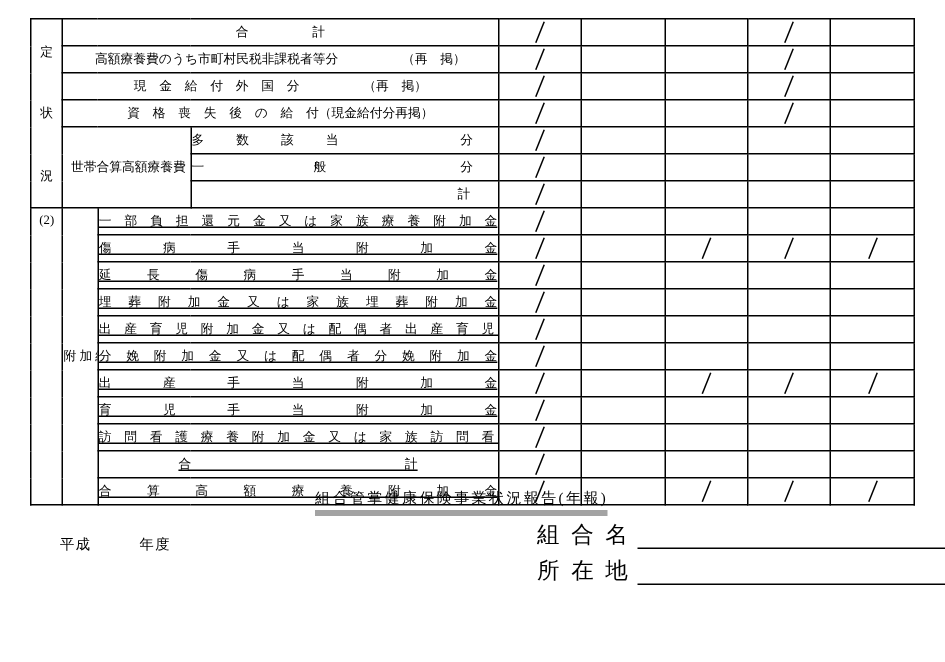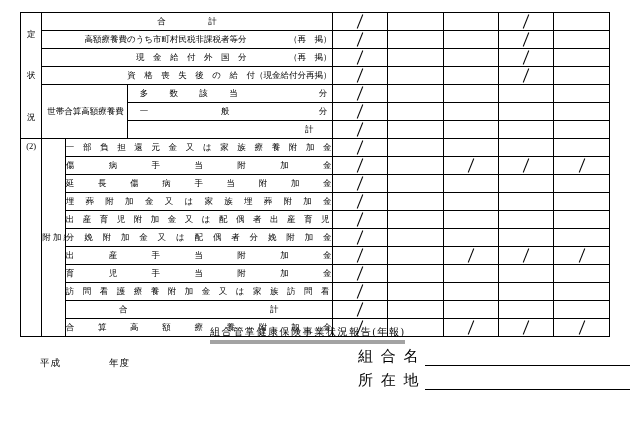--- a/index.html
+++ b/index.html
@@ -92,31 +92,31 @@
     background: #000000;
     transform: translateX(-50%) rotate(22deg);
   }
 
   
   .spread {
     display: block;
     text-align: justify;
     text-align-last: justify;
     width: 100%;
+    text-decoration: underline;
   }
   .spread-narrow {
     display: block;
     text-align: justify;
     text-align-last: justify;
     width: 92%;
-    margin-left: 12px;
   }
   .leftplain {
     display: block;
-    text-align: right;
+    text-align: center;
   }
   .centered {
     display: block;
     text-align: center;
   }
 
   
   .bottom {
     position: absolute;
     left: 20px;
@@ -154,21 +154,21 @@
   #shozai-row { left: 338px; top: 46px; }
   #shozai-row .field-line { width: 245px; }
   .heisei {
     position: absolute;
     left: 20px;
     top: 32px;
     font-size: 9.5px;
     letter-spacing: 1px;
     white-space: nowrap;
   }
-  .heisei .nendo { margin-left: 48px; letter-spacing: 1px; }
+  .heisei .nendo { margin-left: 32px; letter-spacing: 1px; }
 </style>
 </head>
 <body>
 
 <div id="page">
 
   <table class="grid">
     <colgroup>
       <col style="width:20px">
       <col style="width:22px">

